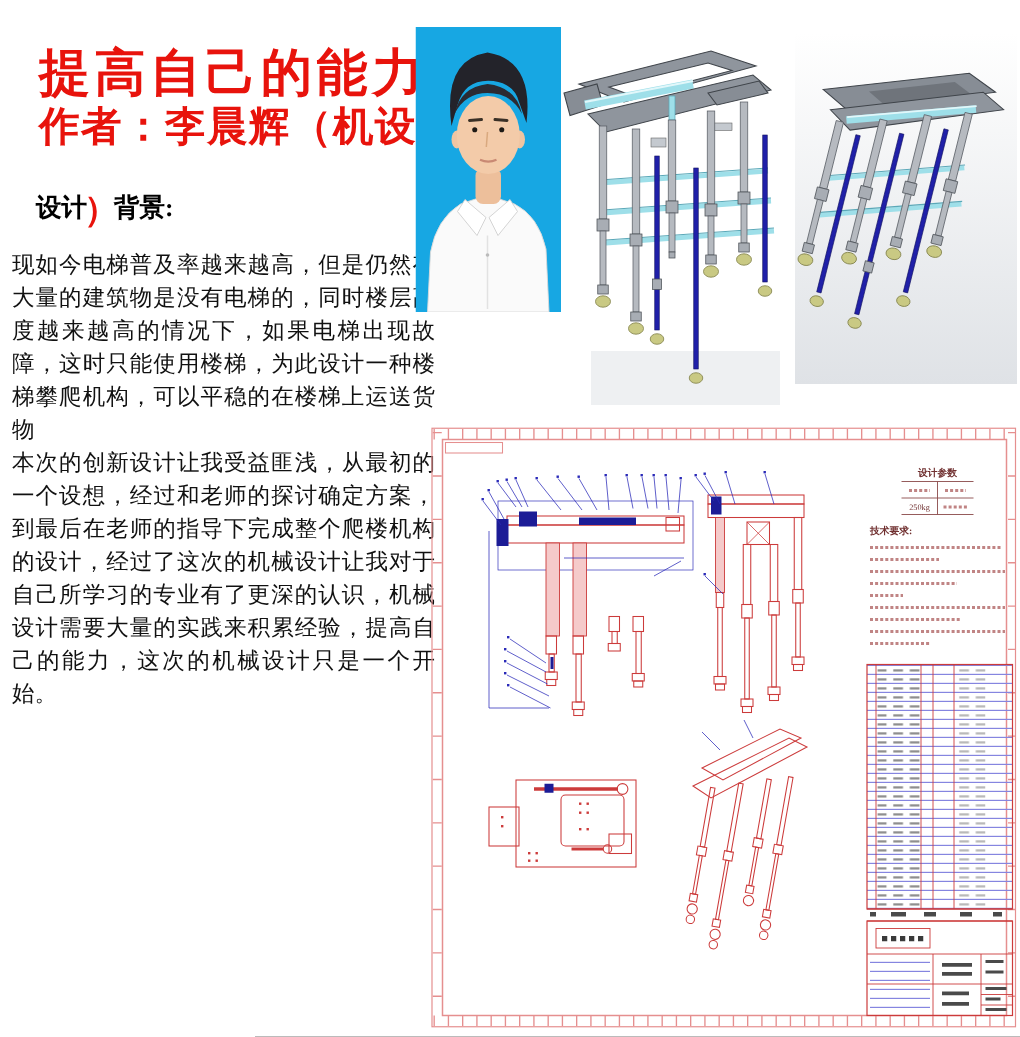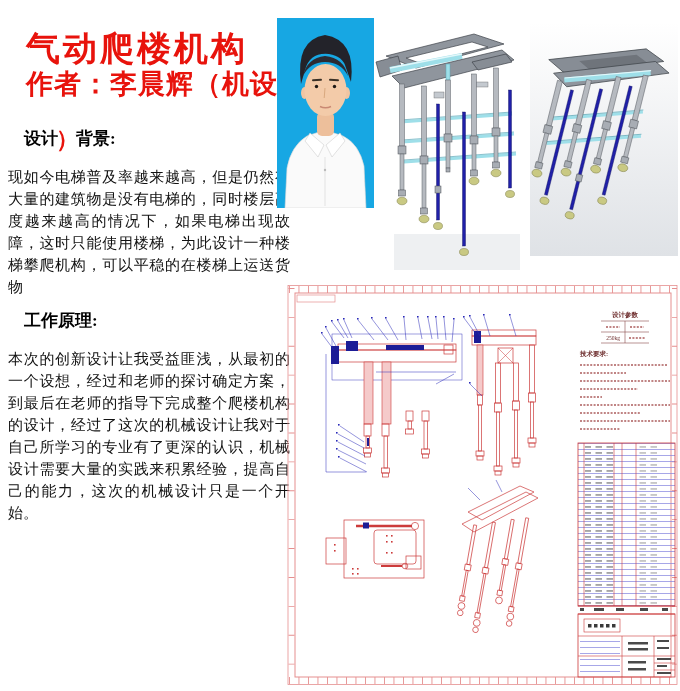--- a/index.html
+++ b/index.html
@@ -53,28 +53,27 @@
   .cad-tube{stroke:var(--cad-cyan);fill:none;}
   .cad-tube-hl{stroke:#e2f7fa;fill:none;}
   .sim-text{stroke:#c08484;stroke-width:2;stroke-dasharray:2,1.4;fill:none;}
   .tiny-red-text{fill:#703030;}
 </style>
 </head>
 <body>
 
 <div id="poster">
 
-  <div class="abs main-title">气动爬楼机构</div>
+  <div class="abs main-title">提高自己的能力</div>
   <div class="abs author-line">作者：李晨辉（机设171</div>
 
   <div class="abs text-col">
     <p class="sec-heading"><span>设计</span><span class="overflow-paren">）</span><span>背景:</span></p>
     <p class="sec-body">现如今电梯普及率越来越高，但是仍然有大量的建筑物是没有电梯的，同时楼层高度越来越高的情况下，如果电梯出现故障，这时只能使用楼梯，为此设计一种楼梯攀爬机构，可以平稳的在楼梯上运送货物</p>
 
-    <p class="sec-heading mt12">工作原理:</p>
 
     <p class="sec-body">本次的创新设计让我受益匪浅，从最初的一个设想，经过和老师的探讨确定方案，到最后在老师的指导下完成整个爬楼机构的设计，经过了这次的机械设计让我对于自己所学习的专业有了更深的认识，机械设计需要大量的实践来积累经验，提高自己的能力，这次的机械设计只是一个开始。</p>
   </div>
 
   <svg class="abs" style="left:277px;top:18px;" width="97" height="190" viewBox="0 0 97 190">
     <rect x="0" y="0" width="97" height="190" fill="var(--photo-blue)"></rect>
 
     <path d="M8,190 L10,150 Q14,128 30,118 L48,112 L66,118 Q82,126 87,148 L89,190 Z" fill="#fafafa" stroke="#d9d9d9" stroke-width="0.6"></path>
 
     <rect x="40" y="94" width="17" height="24" rx="5" fill="#edbf9b"></rect>

